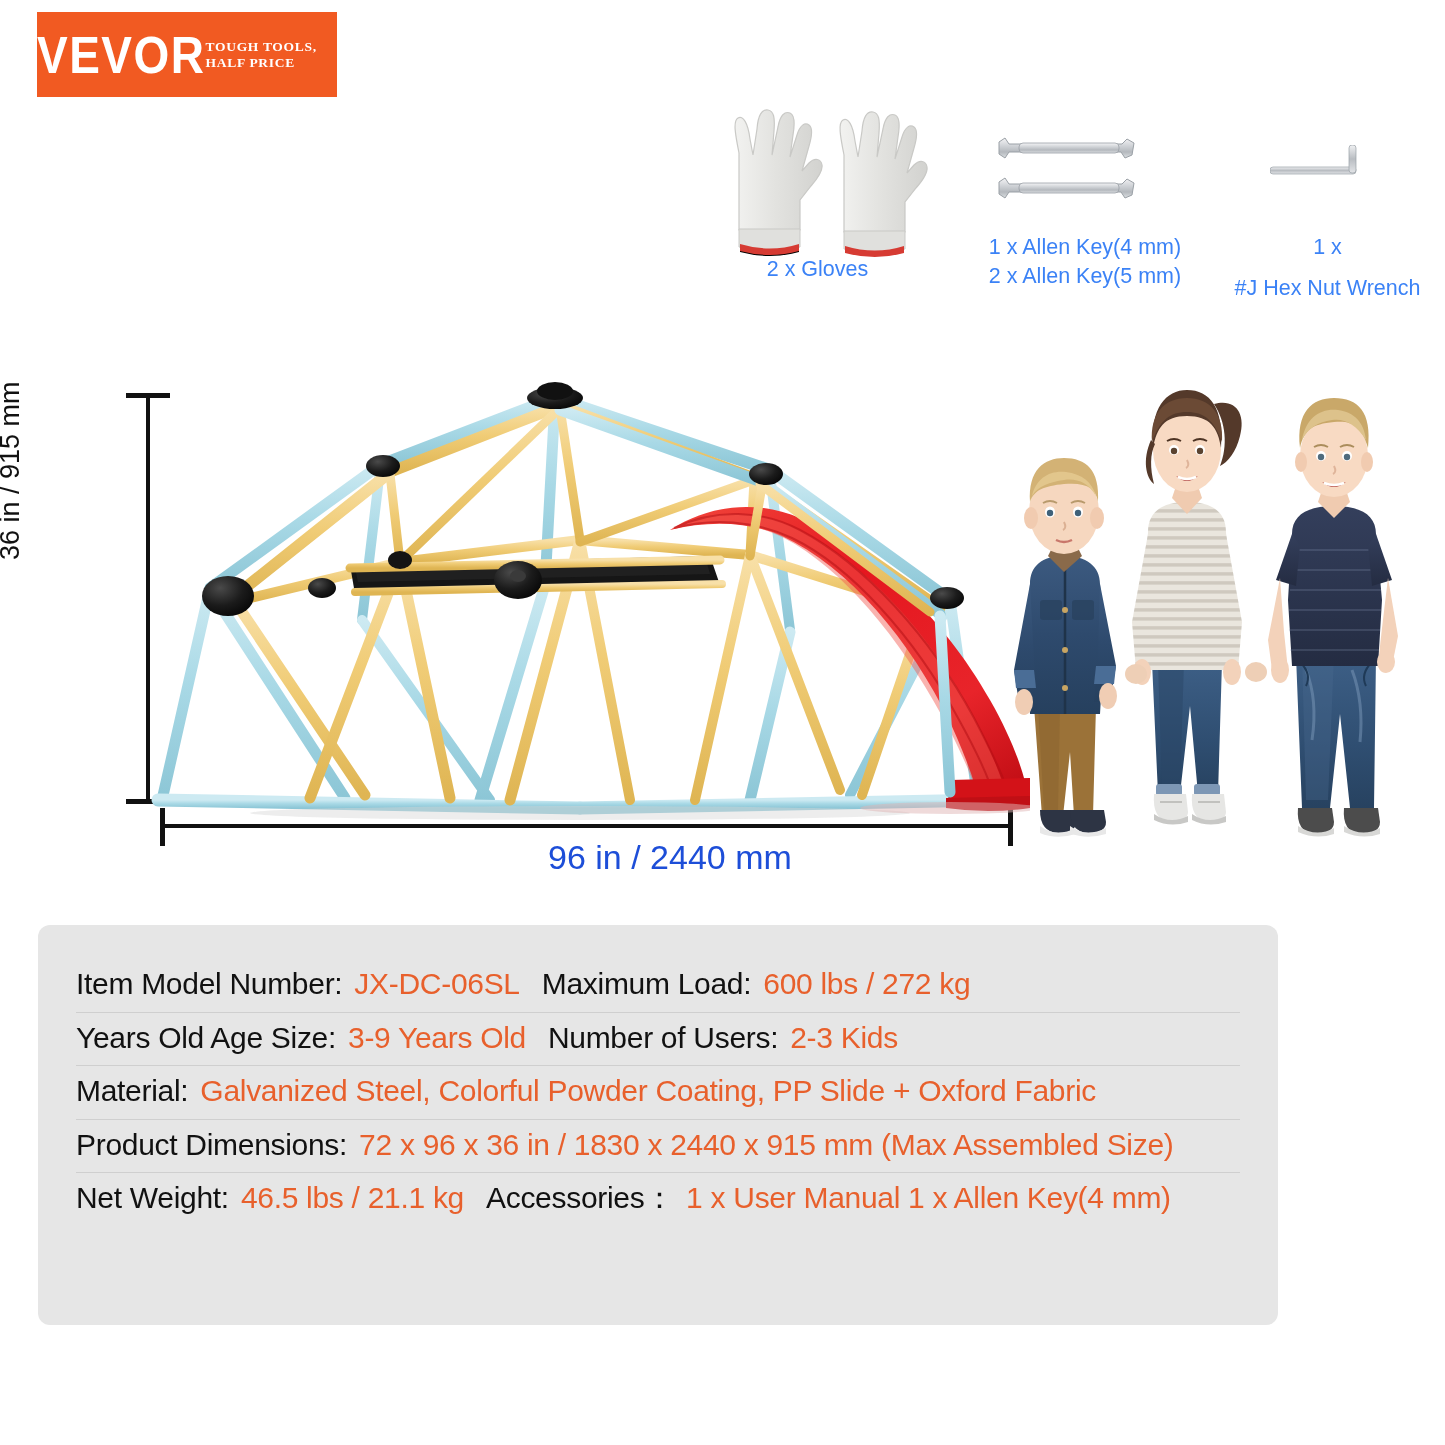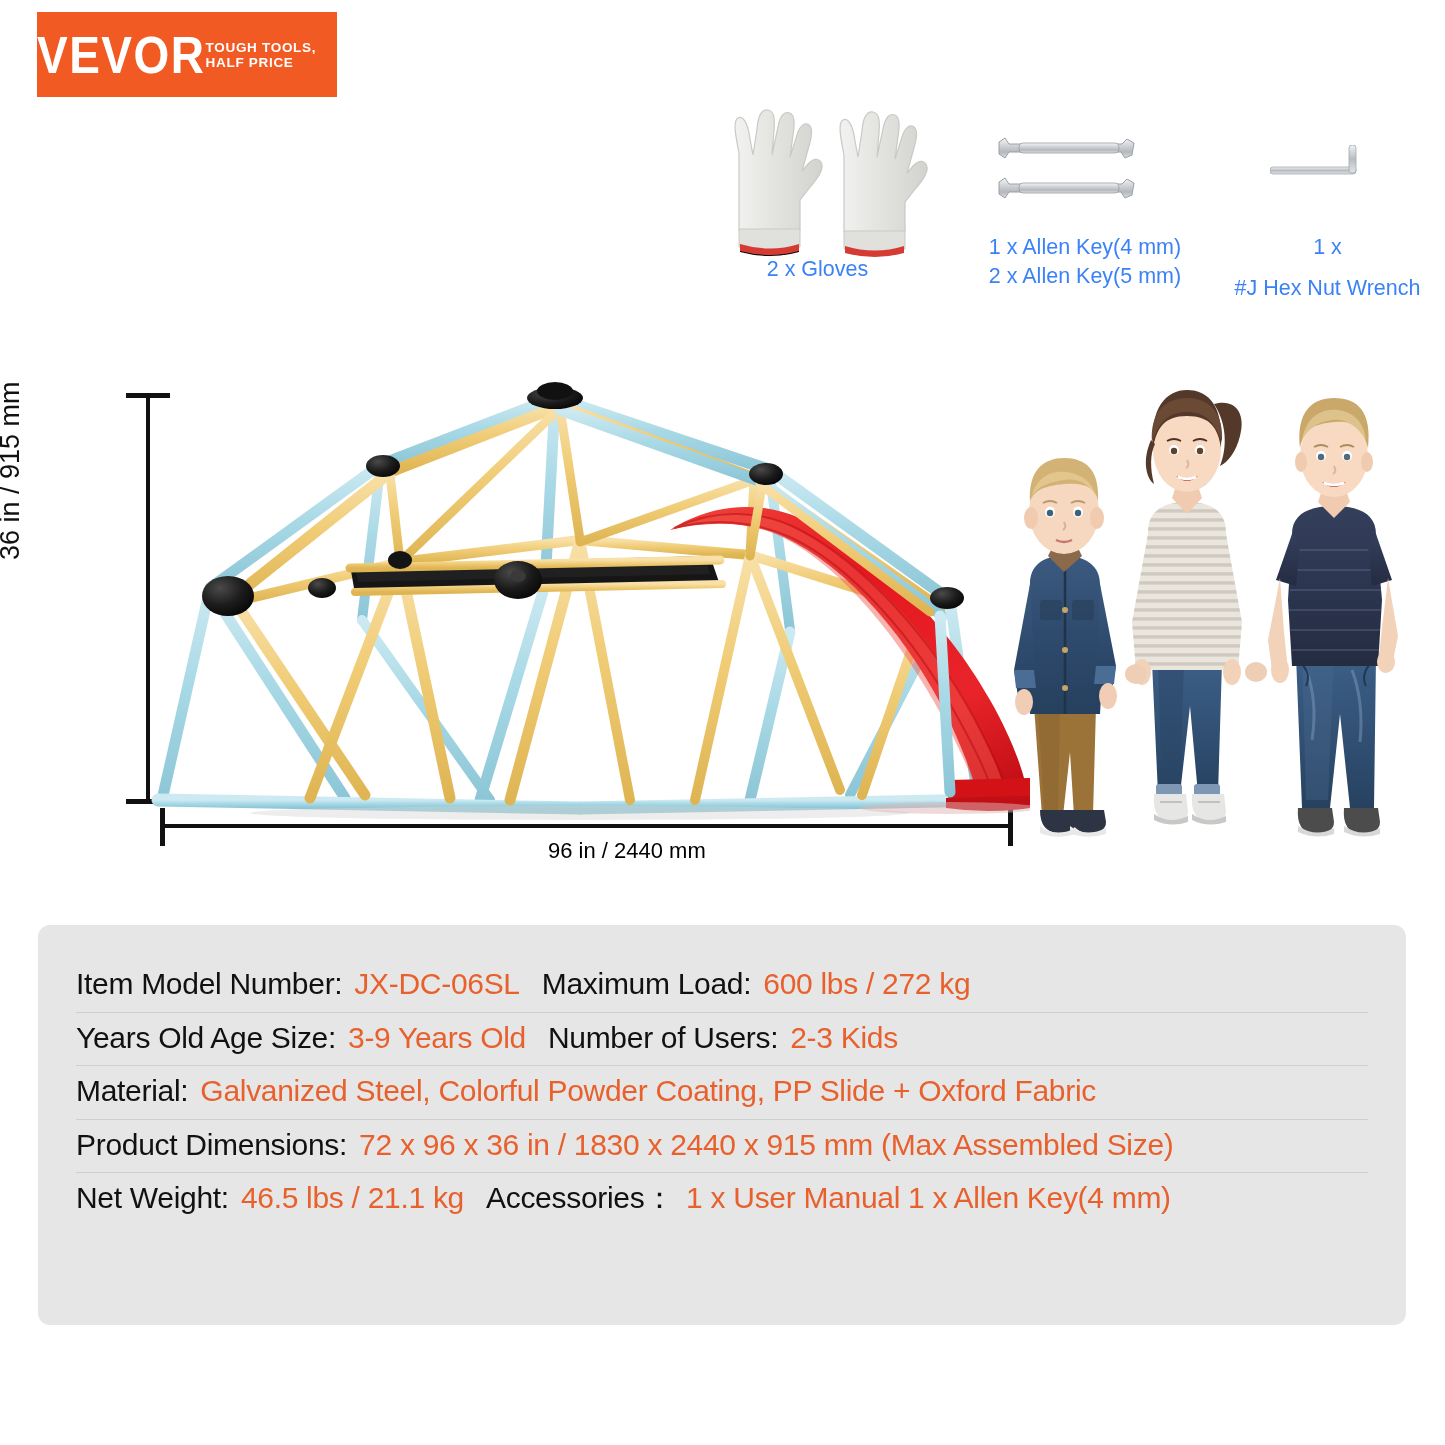--- a/index.html
+++ b/index.html
@@ -21,21 +21,21 @@
   }
   .logo-word {
     color: #fff; font-weight: bold; font-size: 46px;
     letter-spacing: 1.5px; line-height: 1;
     font-family: "Liberation Sans", sans-serif;
     transform: scaleY(1.12);
   }
   .logo-tag {
     color: #fff; font-size: 13.5px; font-weight: bold;
     letter-spacing: 0.7px; 
-    font-family: Liberation Sans, sans-serif;
+    font-family: Liberation Serif, serif;
   }
 
   
   .acc-strip { position: absolute; left: 690px; top: 105px; width: 745px; height: 200px; }
   .acc { position: absolute; text-align: center; }
   .acc-label {
     font-size: 21.5px; color: #3b82f6; line-height: 1.32;
     font-family: "Liberation Sans", sans-serif; white-space: nowrap;
   }
 
@@ -55,28 +55,28 @@
     position: absolute; left: -5px; top: 560px;
     transform: rotate(-90deg); transform-origin: left top;
     font-size: 27px; color: #111; white-space: nowrap;
     font-family: "Liberation Sans", sans-serif;
   }
   .dim-h { position: absolute; left: 162px; top: 824px; width: 850px; height: 4px; background: #111; }
   .dim-h-cap-l { position: absolute; left: 160px; top: 808px; width: 5px; height: 38px; background: #111; }
   .dim-h-cap-r { position: absolute; left: 1008px; top: 808px; width: 5px; height: 38px; background: #111; }
   .dim-h-label {
     position: absolute; left: 548px; top: 838px;
-    font-size: 22px; color: #000000; white-space: nowrap;
+    font-size: 34px; color: #1d4ed8; white-space: nowrap;
     font-family: "Liberation Sans", sans-serif;
   }
 
   
   .spec {
     position: absolute; left: 38px; top: 925px;
-    width: 1368px; height: 400px;
+    width: 1240px; height: 400px;
     background: #e6e6e6; border-radius: 12px;
     padding: 34px 38px 0 38px;
   }
   .spec-row {
     font-size: 30px; color: #111; line-height: 1.05;
     padding: 9px 0 12px 0;
     font-family: "Liberation Sans", sans-serif;
     white-space: nowrap; letter-spacing: -0.3px;
   }
   .spec-row + .spec-row {

